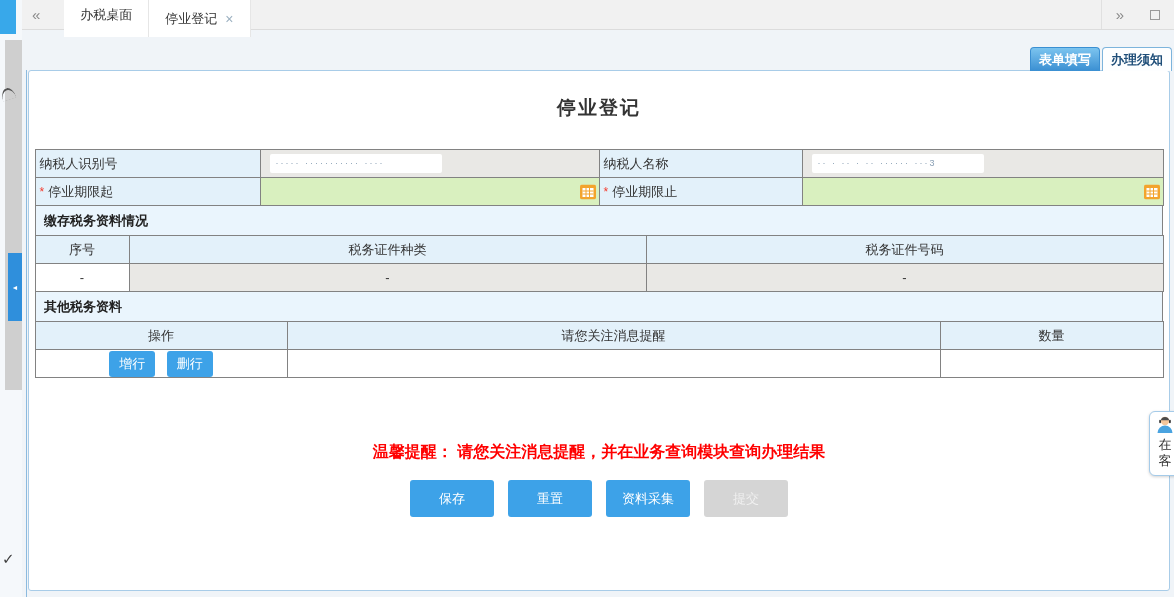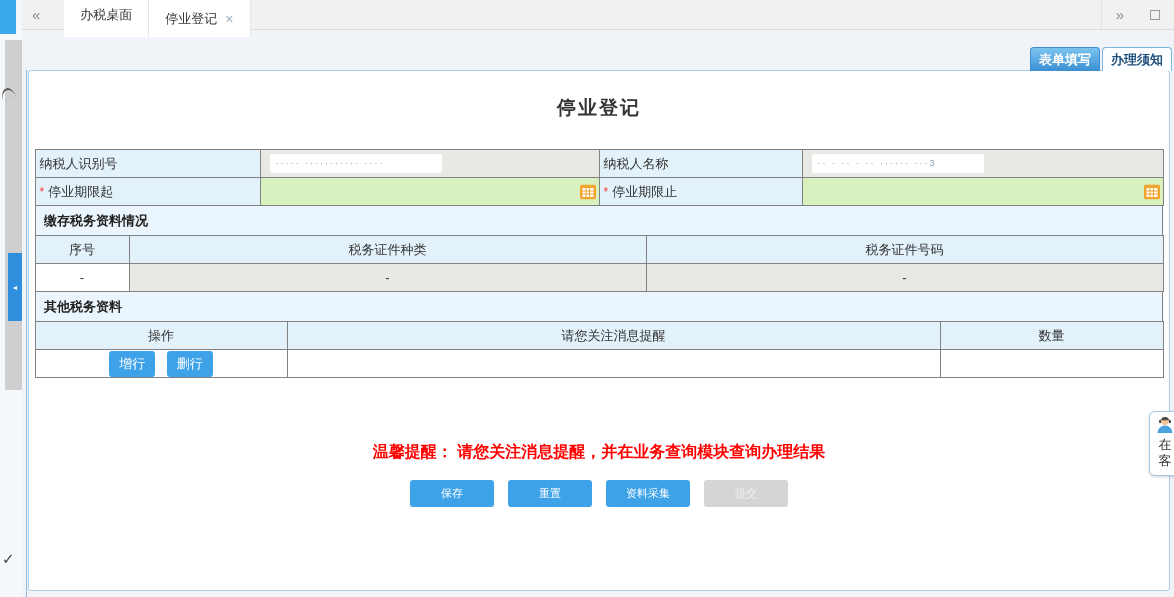--- a/index.html
+++ b/index.html
@@ -51,21 +51,21 @@
   .t-merge { margin-top:-1px !important; }
   td.th { background:#e3f1fa; text-align:center; }
   td.dash-white { background:#fff; text-align:center; }
   td.dash-grey { background:#e9e8e5; text-align:center; }
   .row-tall td { height:31px; }
 
   .btn-sm { background:#3da2e8; color:#fff; border:none; border-radius:3px; font-size:13px; padding:4px 10px; margin:0 4px; cursor:pointer; font-family:inherit; }
 
   .reminder { text-align:center; margin-top:64px; color:#ff0000; font-weight:bold; font-size:16px; }
   .actions { display:flex; justify-content:center; gap:14px; margin-top:17px; }
-  .btn { min-width:84px; height:27px; background:#3da2e8; color:#fff; border:none; border-radius:3px; font-size:11px; cursor:pointer; font-family:inherit; }
+  .btn { min-width:84px; height:37px; background:#3da2e8; color:#fff; border:none; border-radius:3px; font-size:13px; cursor:pointer; font-family:inherit; }
   .btn.disabled { background:#d5d5d5; color:#f0f0f0; cursor:default; }
 
   
   .service { position:absolute; right:-7px; top:411px; width:32px; padding:3px 2px 6px; background:#fff; border:1px solid #a5cbe9; border-radius:6px; box-shadow:0 1px 3px rgba(0,0,0,.18); text-align:center; z-index:7; }
   .service .ch { font-size:13px; color:#333; line-height:16px; }
 </style>
 </head>
 <body>
 
 <div class="screen">

